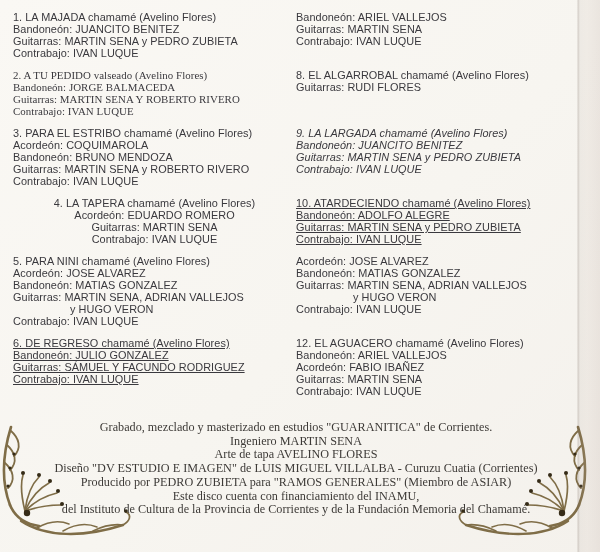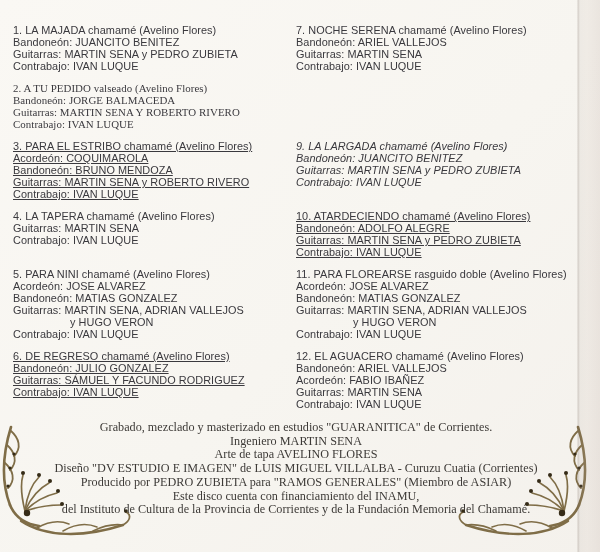--- a/index.html
+++ b/index.html
@@ -6,21 +6,21 @@
   .page{
     position:relative;
     width:600px;height:552px;
     background:linear-gradient(135deg,#faf8f4 0%,#f7f5f0 55%,#f4f1ec 100%);
     overflow:hidden;
     font-family:"Liberation Sans",sans-serif;
     color:#3a393e;
   }
   
   .tracks-grid{
-    position:absolute;top:24px;left:13px;
+    position:absolute;top:11px;left:13px;
     display:grid;
     grid-template-columns:283px 283px;
     grid-row-gap:10px;
   }
   .track-block{overflow:visible;}
   .track-header,.credit-line{
     font-size:10.9px;
     line-height:12px;
     white-space:nowrap;
     letter-spacing:0.05px;
@@ -63,66 +63,69 @@
         <div class="credit-line">Bandoneón: JUANCITO BENITEZ</div>
         <div class="credit-line">Guitarras: MARTIN SENA y PEDRO ZUBIETA</div>
         <div class="credit-line">Contrabajo: IVAN LUQUE</div>
       </div>
       <div class="track-block" style="grid-area: 2 / 1; font-family: Liberation Serif, serif;">
         <div class="track-header">2. A TU PEDIDO valseado (Avelino Flores)</div>
         <div class="credit-line">Bandoneón: JORGE BALMACEDA</div>
         <div class="credit-line">Guitarras: MARTIN SENA Y ROBERTO RIVERO</div>
         <div class="credit-line">Contrabajo: IVAN LUQUE</div>
       </div>
-      <div class="track-block" style="grid-area: 3 / 1; text-decoration: underline;">
+      <div class="track-block" style="grid-area: 3 / 1;">
         <div class="track-header">3. PARA EL ESTRIBO chamamé (Avelino Flores)</div>
         <div class="credit-line">Acordeón: COQUIMAROLA</div>
         <div class="credit-line">Bandoneón: BRUNO MENDOZA</div>
         <div class="credit-line">Guitarras: MARTIN SENA y ROBERTO RIVERO</div>
         <div class="credit-line">Contrabajo: IVAN LUQUE</div>
       </div>
-      <div class="track-block" style="grid-area: 4 / 1;">
+      <div class="track-block" style="grid-area: 4 / 1; text-align: center;">
         <div class="track-header">4. LA TAPERA chamamé (Avelino Flores)</div>
+        <div class="credit-line">Acordeón: EDUARDO ROMERO</div>
         <div class="credit-line">Guitarras: MARTIN SENA</div>
         <div class="credit-line">Contrabajo: IVAN LUQUE</div>
       </div>
       <div class="track-block" style="grid-area: 5 / 1;">
         <div class="track-header">5. PARA NINI chamamé (Avelino Flores)</div>
         <div class="credit-line">Acordeón: JOSE ALVAREZ</div>
         <div class="credit-line">Bandoneón: MATIAS GONZALEZ</div>
         <div class="credit-line">Guitarras: MARTIN SENA, ADRIAN VALLEJOS</div>
         <div class="credit-line indent">y HUGO VERON</div>
         <div class="credit-line">Contrabajo: IVAN LUQUE</div>
       </div>
       <div class="track-block" style="grid-area: 6 / 1; text-decoration: underline;">
         <div class="track-header">6. DE REGRESO chamamé (Avelino Flores)</div>
         <div class="credit-line">Bandoneón: JULIO GONZALEZ</div>
         <div class="credit-line">Guitarras: SÁMUEL Y FACUNDO RODRIGUEZ</div>
         <div class="credit-line">Contrabajo: IVAN LUQUE</div>
       </div>
       <div class="track-block" style="grid-area: 1 / 2;">
-        <div class="track-header">7. NOCHE SERENA chamamé (Avelino Flores)</div>
         <div class="credit-line">Bandoneón: ARIEL VALLEJOS</div>
         <div class="credit-line">Guitarras: MARTIN SENA</div>
         <div class="credit-line">Contrabajo: IVAN LUQUE</div>
+      </div>
+      <div class="track-block" style="grid-area: 2 / 2;">
+        <div class="track-header">8. EL ALGARROBAL chamamé (Avelino Flores)</div>
+        <div class="credit-line">Guitarras: RUDI FLORES</div>
       </div>
       <div class="track-block" style="grid-area: 3 / 2; font-style: italic;">
         <div class="track-header">9. LA LARGADA chamamé (Avelino Flores)</div>
         <div class="credit-line">Bandoneón: JUANCITO BENITEZ</div>
         <div class="credit-line">Guitarras: MARTIN SENA y PEDRO ZUBIETA</div>
         <div class="credit-line">Contrabajo: IVAN LUQUE</div>
       </div>
       <div class="track-block" style="grid-area: 4 / 2; text-decoration: underline;">
         <div class="track-header">10. ATARDECIENDO chamamé (Avelino Flores)</div>
         <div class="credit-line">Bandoneón: ADOLFO ALEGRE</div>
         <div class="credit-line">Guitarras: MARTIN SENA y PEDRO ZUBIETA</div>
         <div class="credit-line">Contrabajo: IVAN LUQUE</div>
       </div>
       <div class="track-block" style="grid-area: 5 / 2;">
-        <div class="track-header">11. PARA FLOREARSE rasguido doble (Avelino Flores)</div>
         <div class="credit-line">Acordeón: JOSE ALVAREZ</div>
         <div class="credit-line">Bandoneón: MATIAS GONZALEZ</div>
         <div class="credit-line">Guitarras: MARTIN SENA, ADRIAN VALLEJOS</div>
         <div class="credit-line indent">y HUGO VERON</div>
         <div class="credit-line">Contrabajo: IVAN LUQUE</div>
       </div>
       <div class="track-block" style="grid-area: 6 / 2;">
         <div class="track-header">12. EL AGUACERO chamamé (Avelino Flores)</div>
         <div class="credit-line">Bandoneón: ARIEL VALLEJOS</div>
         <div class="credit-line">Acordeón: FABIO IBAÑEZ</div>

